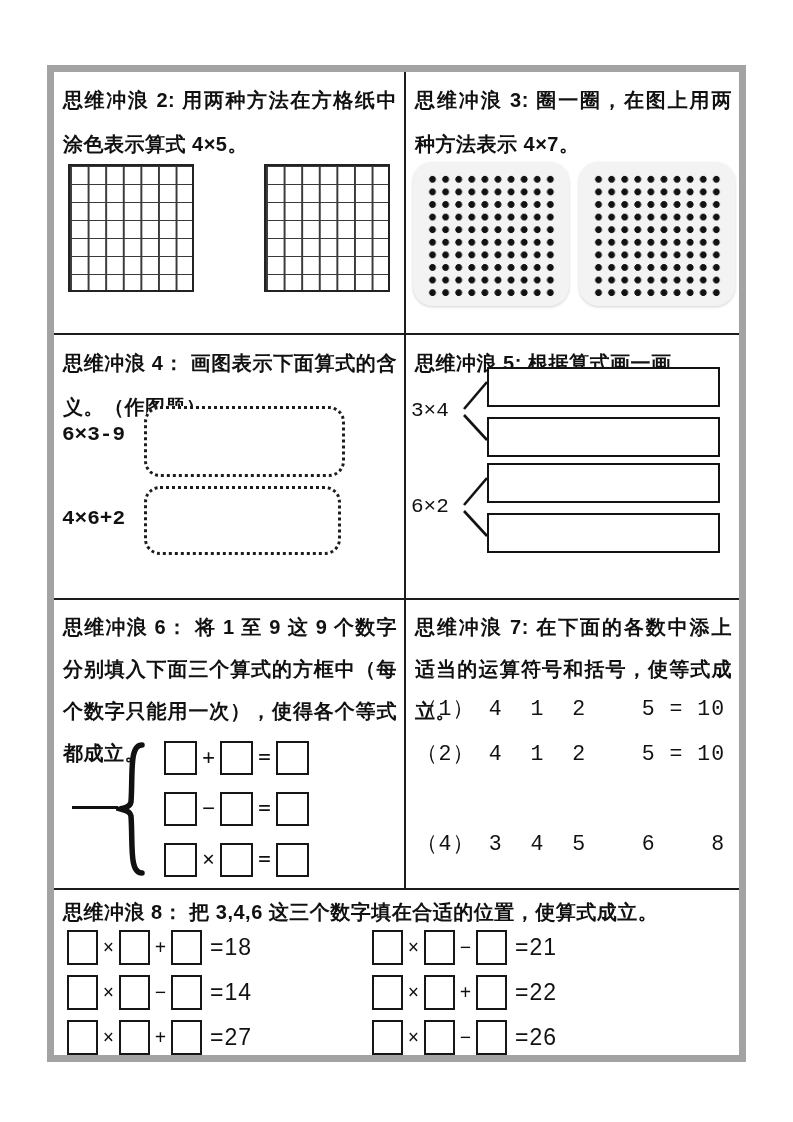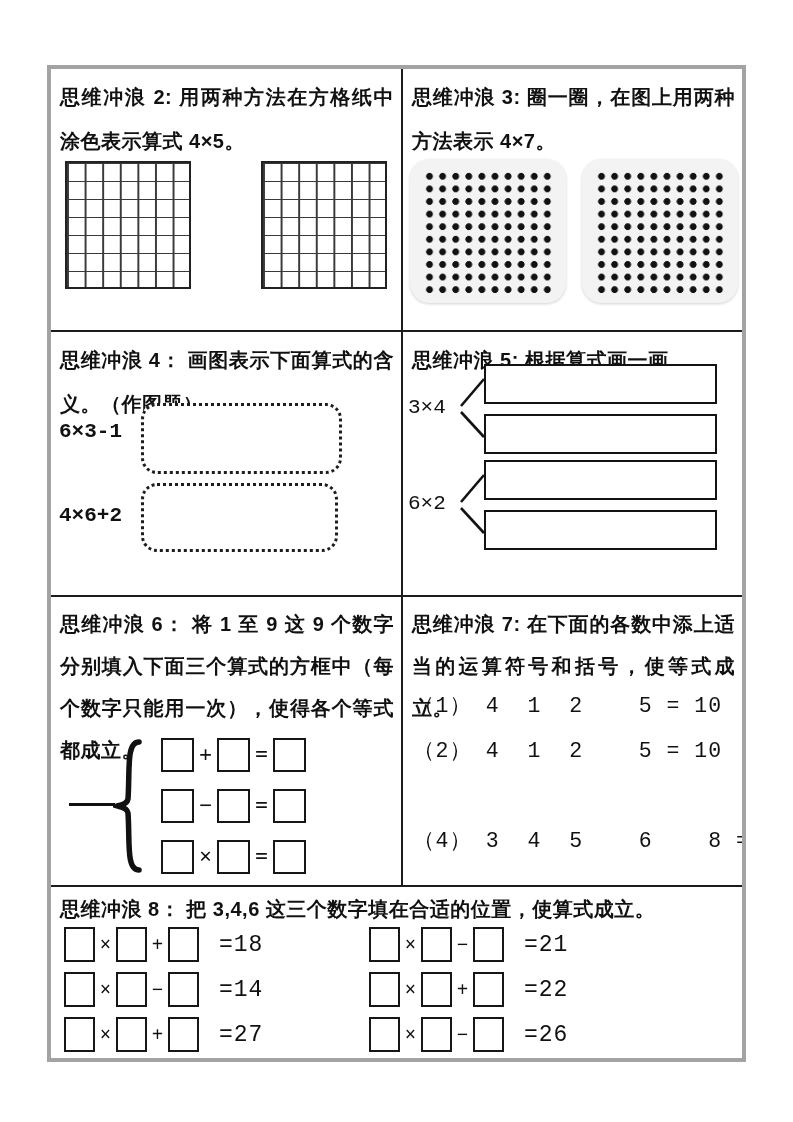--- a/index.html
+++ b/index.html
@@ -1,21 +1,21 @@
 <!DOCTYPE html>
 <html><head>
 <meta charset="utf-8">
 <style>
   * { margin:0; padding:0; box-sizing:border-box; }
   html,body { width:793px; height:1122px; background:#ffffff; }
   body { position:relative; font-family:"Liberation Sans","DejaVu Sans",sans-serif; color:#111; }
 
   .sheet {
     position:absolute; left:47px; top:65px; width:699px; height:997px;
-    border:4px solid #a3a3a3;
+    border:7px solid #a3a3a3;
     display:grid;
     grid-template-columns:352px 1fr;
     grid-template-rows:263px 265px 290px auto;
     background:#fff;
   }
   .cell { position:relative; border-right:2px solid #1c1c1c; border-bottom:2px solid #1c1c1c; overflow:hidden; }
   .cell.last-col { border-right:none; }
   .cell.last-row { border-bottom:none; }
   .cell.span2 { grid-column:1 / span 2; border-right:none; border-bottom:none;padding-left:40px; }
 
@@ -62,21 +62,21 @@
   .sq { width:33px; height:34px; border:2.5px solid #161616; background:#fff; }
   .op6 { width:23px; text-align:center; font-family:"Liberation Serif","DejaVu Serif",serif; font-size:23px; font-weight:bold; }
 
   
   .p7line { position:absolute; left:10px; font-family:Liberation Mono, monospace; font-size:21.5px; white-space:pre; letter-spacing:1px; }
 
   
   .eq8 { position:absolute; display:flex; align-items:center; }
   .sq8 { width:31px; height:35px; border:2.2px solid #161616; background:#fff; }
   .op8 { width:21px; text-align:center; font-family:"Liberation Serif","DejaVu Serif",serif; font-size:20px; font-weight:bold; }
-  .rhs8 { font-family:Liberation Mono, monospace; font-size:23px; margin-left:20px; letter-spacing:1px; }
+  .rhs8 { font-family:Liberation Sans, sans-serif; font-size:23px; margin-left:8px; letter-spacing:1px; }
 </style>
 </head>
 <body>
 
 <div class="sheet">
 
   <div class="cell">
     <div class="title">思维冲浪 2: 用两种方法在方格纸中涂色表示算式 4×5。</div>
     <div class="grid-row">
       <div class="grid7"></div>
@@ -91,21 +91,21 @@
         <div class="dotgrid"></div>
       </div>
       <div class="dotpanel">
         <div class="dotgrid"></div>
       </div>
     </div>
   </div>
 
   <div class="cell">
     <div class="title">思维冲浪 4： 画图表示下面算式的含义。（作图题）</div>
-    <div class="mathlabel" style="left:8px; top:88px;">6×3-1</div>
+    <div class="mathlabel" style="left:8px; top:88px;">6×3-9</div>
     <div class="dottedbox" style="left:90px; top:71px; width:201px; height:71px;"></div>
     <div class="mathlabel" style="left:8px; top:172px;">4×6+2</div>
     <div class="dottedbox" style="left:90px; top:151px; width:197px; height:69px;"></div>
   </div>
 
   <div class="cell last-col">
     <div class="title">思维冲浪 5: 根据算式画一画</div>
     <div class="rectbox" style="left:81px; top:32px;"></div>
     <div class="rectbox" style="left:81px; top:82px;"></div>
     <div class="mathlabel" style="left:5px; top:64px; font-weight:normal;">3×4</div>

